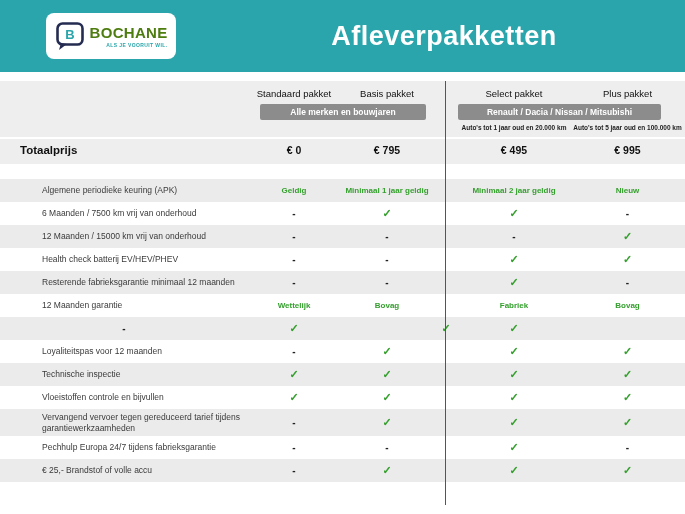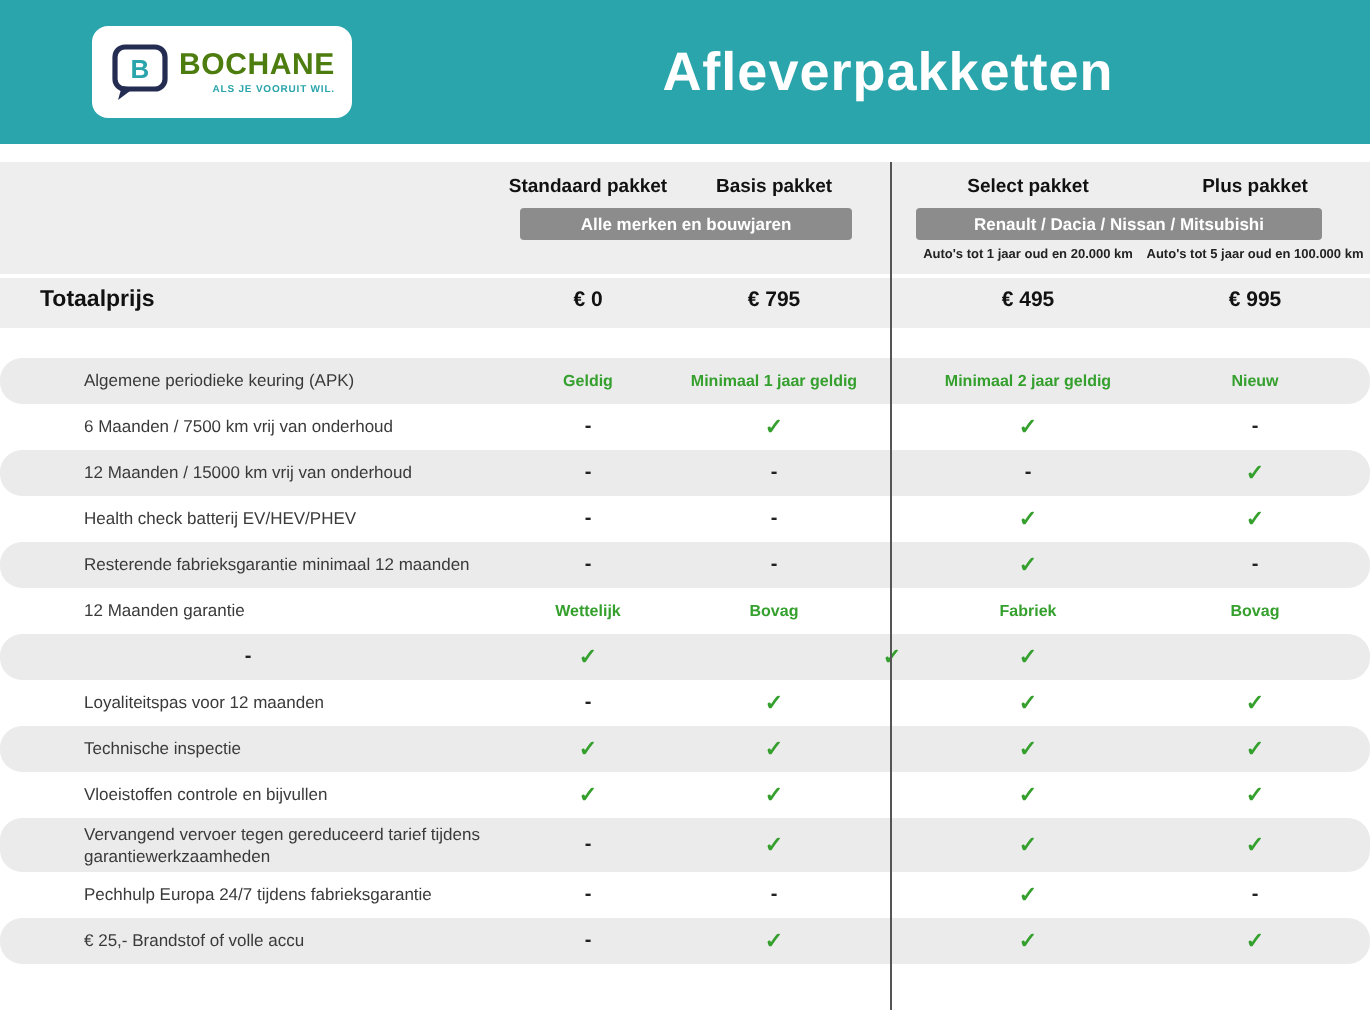--- a/index.html
+++ b/index.html
@@ -11,37 +11,37 @@
   .logo-box { margin-left: 46px; width: 130px; height: 46px; background: #fff; border-radius: 8px;
               display: flex; align-items: center; justify-content: center; gap: 5px; }
   .logo-text .brand { font-size: 15px; font-weight: 700; color: #4d7c0f; letter-spacing: .3px; text-align: center; }
   .logo-text .tagline { font-size: 5px; font-weight: 700; color: #2aa5ab; text-align: right; letter-spacing: .4px; margin-top: 1px; }
   .title { flex: 1; text-align: center; padding-left: 27px; color: #fff; font-size: 27px; font-weight: 700; letter-spacing: .5px; }
 
   
   .cols { display: grid; grid-template-columns: 248px 92px 94px 24px 112px 115px; align-items: center; }
 
   .head-band { margin-top: 9px; background: #eeeeee; padding-top: 7px; }
-  .colhead { font-size: 9.5px; font-weight: 700; color: #111; text-align: center; }
+  .colhead { font-size: 9.5px; font-weight: 400; color: #111; text-align: center; }
   .badges-row { margin-top: 5px; }
   .badge { background: #8c8c8c; color: #fff; font-size: 8.5px; font-weight: 700; text-align: center;
            border-radius: 2px; padding: 3px 0; }
   .badge-left  { grid-column: 2 / 4; margin: 0 8px 0 12px; }
   .badge-right { grid-column: 5 / 7; margin: 0 24px 0 0; }
   .notes-row { margin-top: 3px; min-height: 9px; }
   .note { font-size: 6.5px; font-weight: 700; color: #222; text-align: center; }
   .note-select { grid-column: 5; }
   .note-plus { grid-column: 6; }
   .price-row { margin-top: 5px; border-top: 2px solid #fff; padding: 5px 0 8px; }
   .rlabel { font-size: 11.5px; font-weight: 700; color: #111; padding-left: 20px; }
   .price  { font-size: 10.5px; font-weight: 700; color: #111; text-align: center; }
 
   .spacer { height: 15px; background: #fff; }
 
-  .frow { min-height: 23px; border-radius: 11px; }
+  .frow { min-height: 23px; }
   .frow.alt { background: #ebebeb; }
   .flabel { font-size: 8.5px; color: #3a3a3a; padding: 3px 8px 3px 42px; line-height: 1.25; }
   .fval { text-align: center; font-weight: 700; }
   .fval.dash  { font-size: 10px; color: #222; }
   .fval.check { font-size: 11px; color: #35a02e; }
   .fval.gtext { font-size: 8px;  color: #35a02e; }
 
   .vdivider { position: absolute; left: 445px; top: 81px; width: 1px; height: 424px; background: #555; }
 </style>
 </head>

